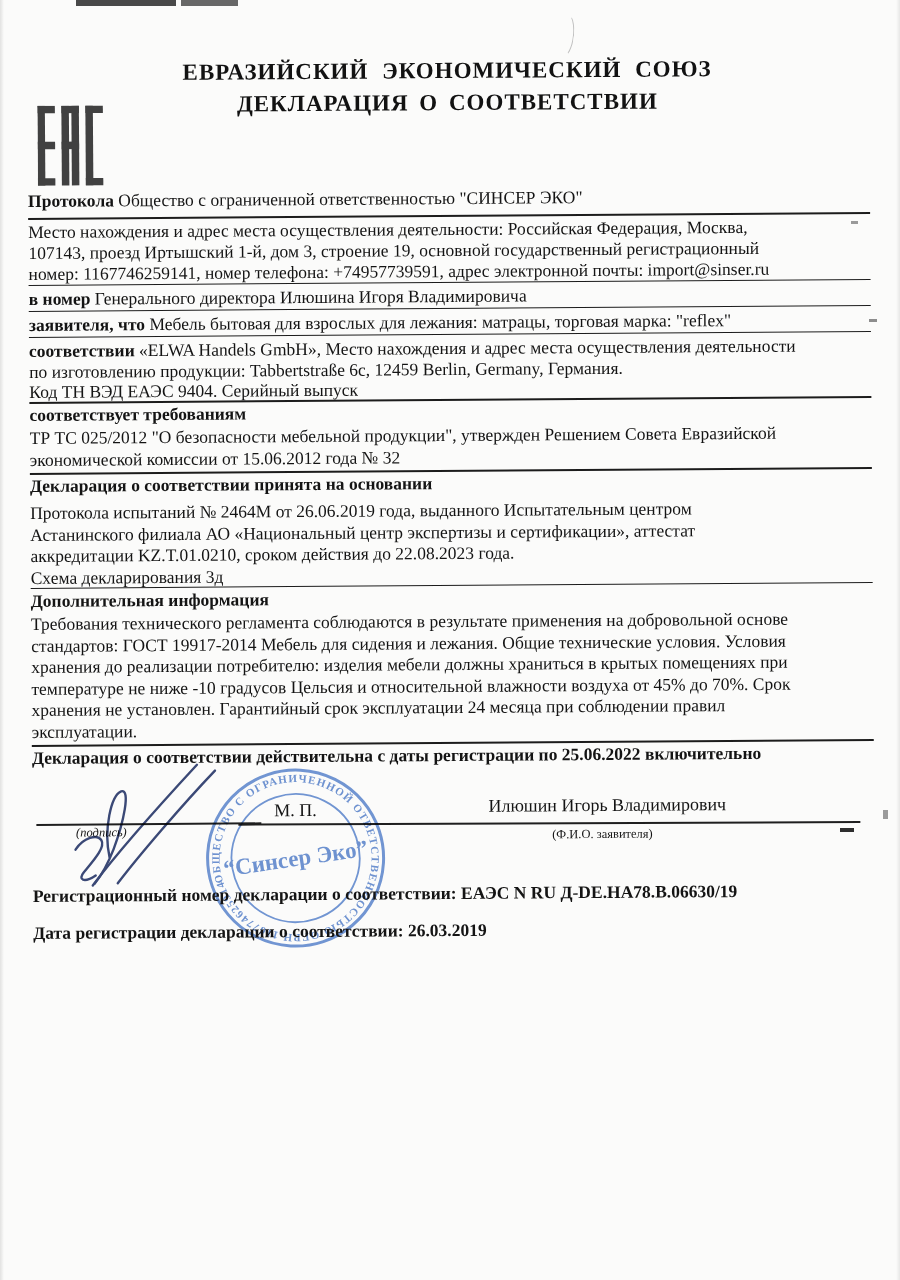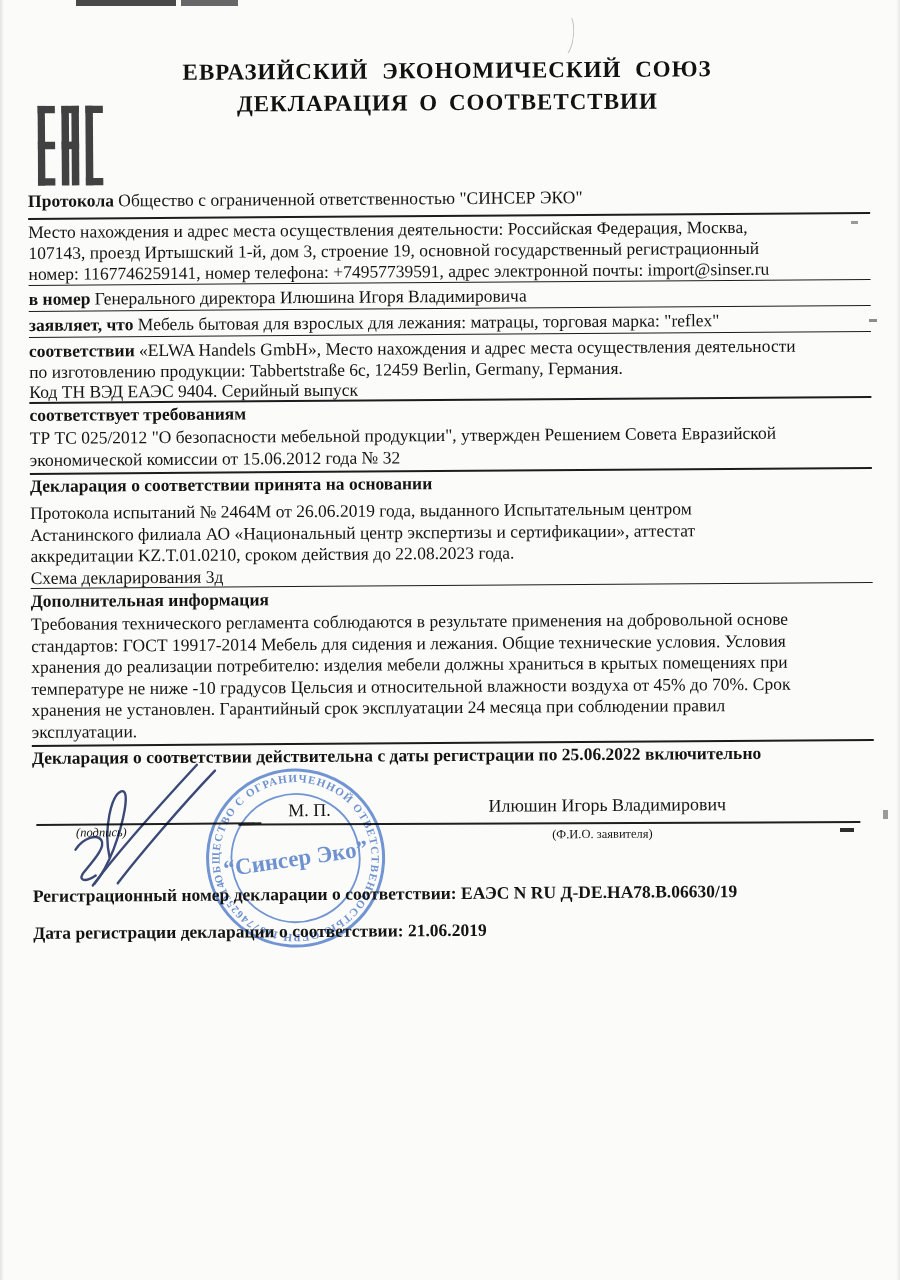--- a/index.html
+++ b/index.html
@@ -92,21 +92,21 @@
   </div>
   <div class="rule thin" style="top:282px;"></div>
 
   <div class="row" style="top:286px;">
     <span class="b">в номер</span>
     <span>Генерального директора Илюшина Игоря Владимировича</span>
   </div>
   <div class="rule thin" style="top:308px;"></div>
 
   <div class="row" style="top:312px;">
-    <span class="b">заявляет, что</span>
+    <span class="b">заявителя, что</span>
     <span>Мебель бытовая для взрослых для лежания: матрацы, торговая марка: "reflex"</span>
   </div>
   <div class="rule thin" style="top:334px;"></div>
 
   <div class="row" style="top:338px;line-height:20.5px;">
     <div class="line">
       <span class="b">соответствии</span>
       <span>«ELWA Handels GmbH», Место нахождения и адрес места осуществления деятельности</span>
     </div>
     <div class="line">по изготовлению продукции: Tabbertstraße 6c, 12459 Berlin,  Germany,  Германия.</div>
@@ -139,21 +139,21 @@
     <div class="line">хранения не установлен. Гарантийный срок эксплуатации 24 месяца при соблюдении правил</div>
     <div class="line">эксплуатации.</div>
   </div>
   <div class="rule" style="top:742px;"></div>
 
   <div class="row b" style="top:745px;">Декларация о соответствии  действительна с даты регистрации по 25.06.2022 включительно</div>
 
   <div class="sig-line" style="left:34px;top:821px;width:225px;"></div>
   <div class="caption" style="left:44px;top:823px;width:110px;font-style:italic;">(подпись)</div>
 
-  <div class="abs" style="left:286px;top:799px;font-size:18px;">М. П.</div>
+  <div class="abs" style="left:272px;top:799px;font-size:18px;">М. П.</div>
 
   <div class="sig-line" style="left:236px;top:823px;width:622px;transform:rotate(0.15deg);"></div>
   <div class="abs" style="left:430px;top:796px;width:350px;text-align:center;font-size:18px;white-space:nowrap;">Илюшин Игорь Владимирович</div>
   <div class="caption" style="left:480px;top:828px;width:240px;">(Ф.И.О. заявителя)</div>
 
   <svg id="sig-svg" class="abs" style="left:45px;top:755px;" width="175" height="135" viewBox="0 0 175 135" aria-hidden="true">
     <g fill="none" stroke="#2b3a6b" stroke-width="2.4" stroke-linecap="round" opacity="0.92">
       <path d="M150,8 C120,40 70,95 45,128"></path>
       <path d="M168,14 C135,48 90,100 70,126"></path>
       <path d="M62,100 C56,72 64,38 74,34 C84,31 76,66 66,92 C60,107 52,120 47,126"></path>
@@ -172,16 +172,16 @@
     </text>
     <text x="91" y="99" text-anchor="middle" font-size="23" font-weight="bold" fill="#5e86cb" font-family="Liberation Serif, DejaVu Serif, serif" transform="rotate(10 91 91)">“Синсер Эко”</text>
   </svg>
 
   <div class="footer-line" style="top:883px;">
     <span>Регистрационный номер декларации о соответствии:</span>
     <span>ЕАЭС N RU Д-DE.HA78.B.06630/19</span>
   </div>
   <div class="footer-line" style="top:920px;">
     <span>Дата регистрации декларации о соответствии:</span>
-    <span>21.06.2019</span>
+    <span>26.03.2019</span>
   </div>
 
 </div>
 
 </body></html>

